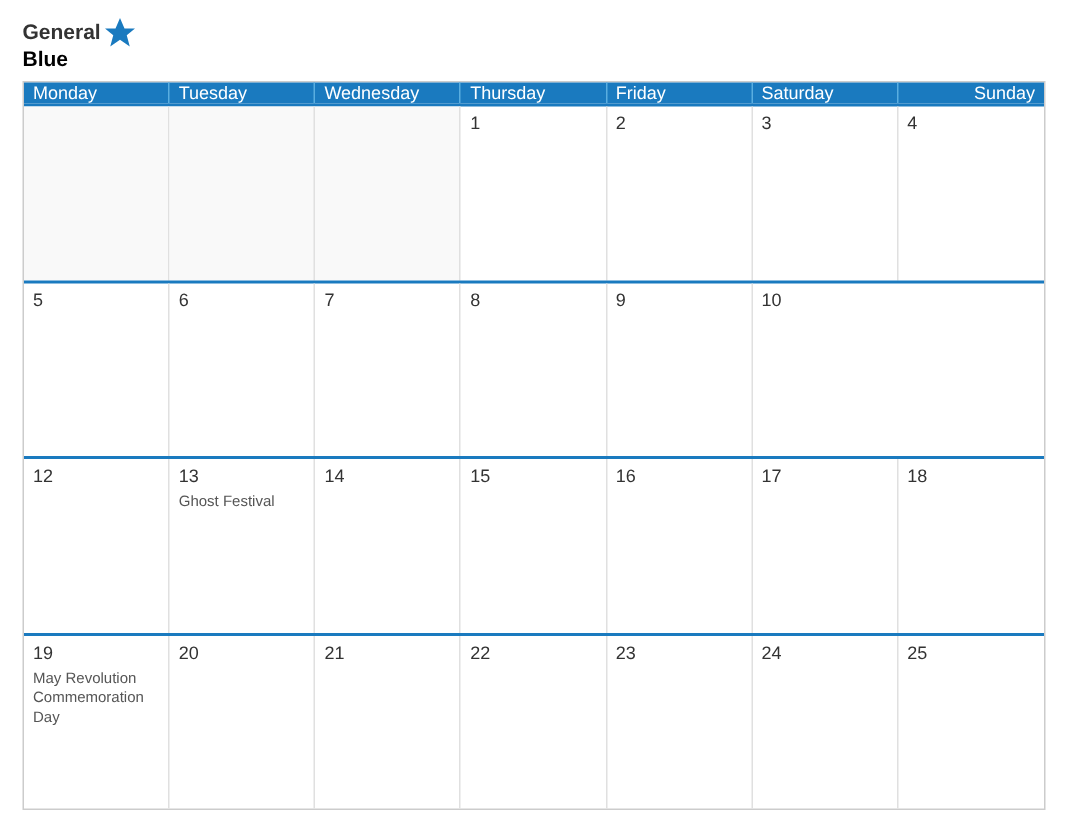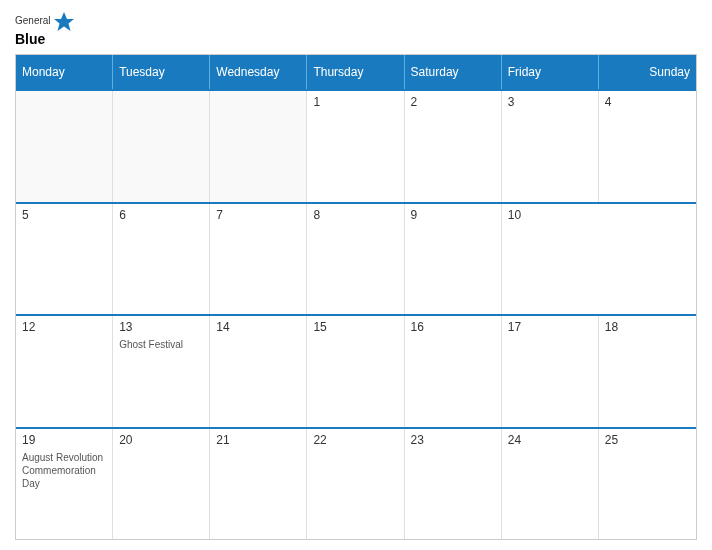--- a/index.html
+++ b/index.html
@@ -23,22 +23,22 @@
       align-items: center;
       justify-content: space-between;
       margin-bottom: 8px;
     }
     .logo {
       display: flex;
       align-items: center;
       gap: 0;
     }
     .logo-text-general {
-      font-size: 10px;
-      font-weight: normal;
+      font-size: 14px;
+      font-weight: bold;
       color: #333;
       line-height: 1;
     }
     .logo-text-blue {
       font-size: 14px;
       font-weight: bold;
       color: #000000;
       line-height: 1;
     }
     .title {
@@ -61,21 +61,21 @@
       flex-direction: column;
     }
     .cal-header-row {
       display: grid;
       grid-template-columns: repeat(7, 1fr);
       background: #1a7abf;
     }
     .cal-header-cell {
       color: #fff;
       font-size: 12px;
-      padding: 10px 6px;
+      padding: 0 6px;
       border-right: 1px solid #5aaee0;
       font-weight: normal;
     }
     .cal-header-cell:last-child {
       border-right: none;
       text-align: right;
     }
     .cal-body {
       flex: 1;
       display: flex;
@@ -134,22 +134,22 @@
     <div class="title"></div>
     <div class="country"></div>
   </div>
 
   <div class="calendar">
     <div class="cal-header-row">
     <div class="cal-header-cell">Monday</div>
         <div class="cal-header-cell">Tuesday</div>
         <div class="cal-header-cell">Wednesday</div>
         <div class="cal-header-cell">Thursday</div>
+        <div class="cal-header-cell">Friday</div>
         <div class="cal-header-cell">Saturday</div>
-        <div class="cal-header-cell">Friday</div>
         <div class="cal-header-cell">Sunday</div>
       </div>
     <div class="cal-body">
     <div class="cal-week">
           <div class="cal-cell empty"></div>
           <div class="cal-cell empty"></div>
           <div class="cal-cell empty"></div>
           <div class="cal-cell">
             <span class="day-num">1</span>
           </div>
@@ -203,21 +203,21 @@
           <div class="cal-cell">
             <span class="day-num">17</span>
           </div>
           <div class="cal-cell">
             <span class="day-num">18</span>
           </div>
         </div>
         <div class="cal-week">
           <div class="cal-cell">
             <span class="day-num">19</span>
-            <div class="event">August Revolution Commemoration Day</div>
+            <div class="event">May Revolution Commemoration Day</div>
           </div>
           <div class="cal-cell">
             <span class="day-num">20</span>
           </div>
           <div class="cal-cell">
             <span class="day-num">21</span>
           </div>
           <div class="cal-cell">
             <span class="day-num">22</span>
           </div>

